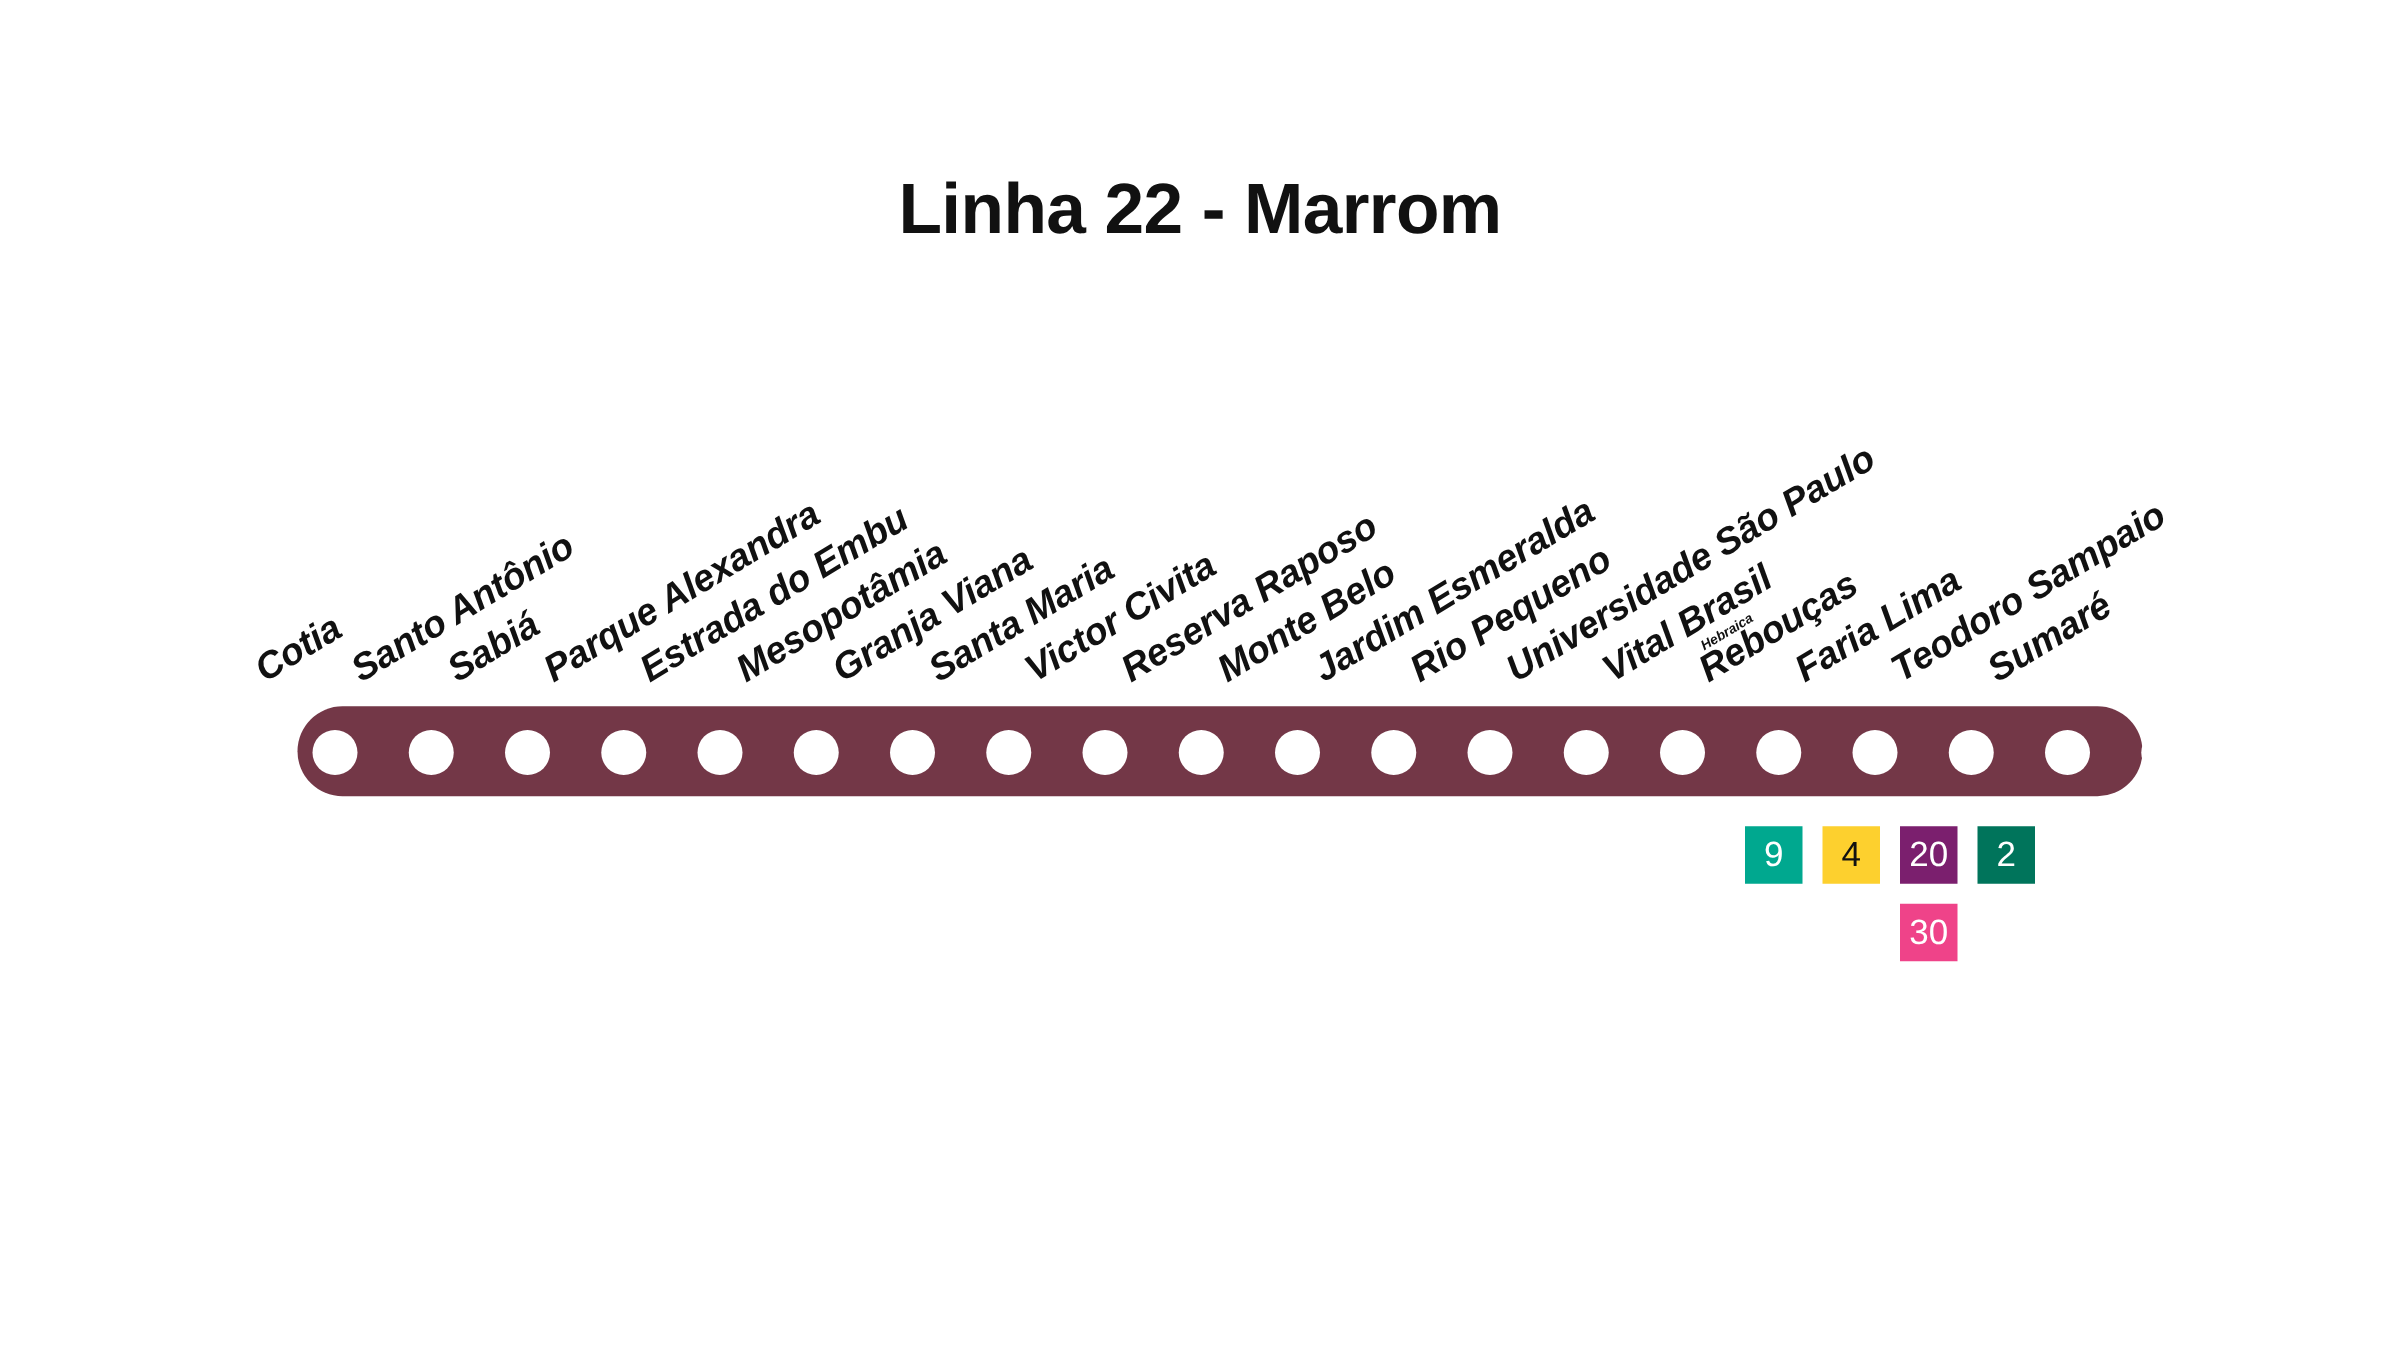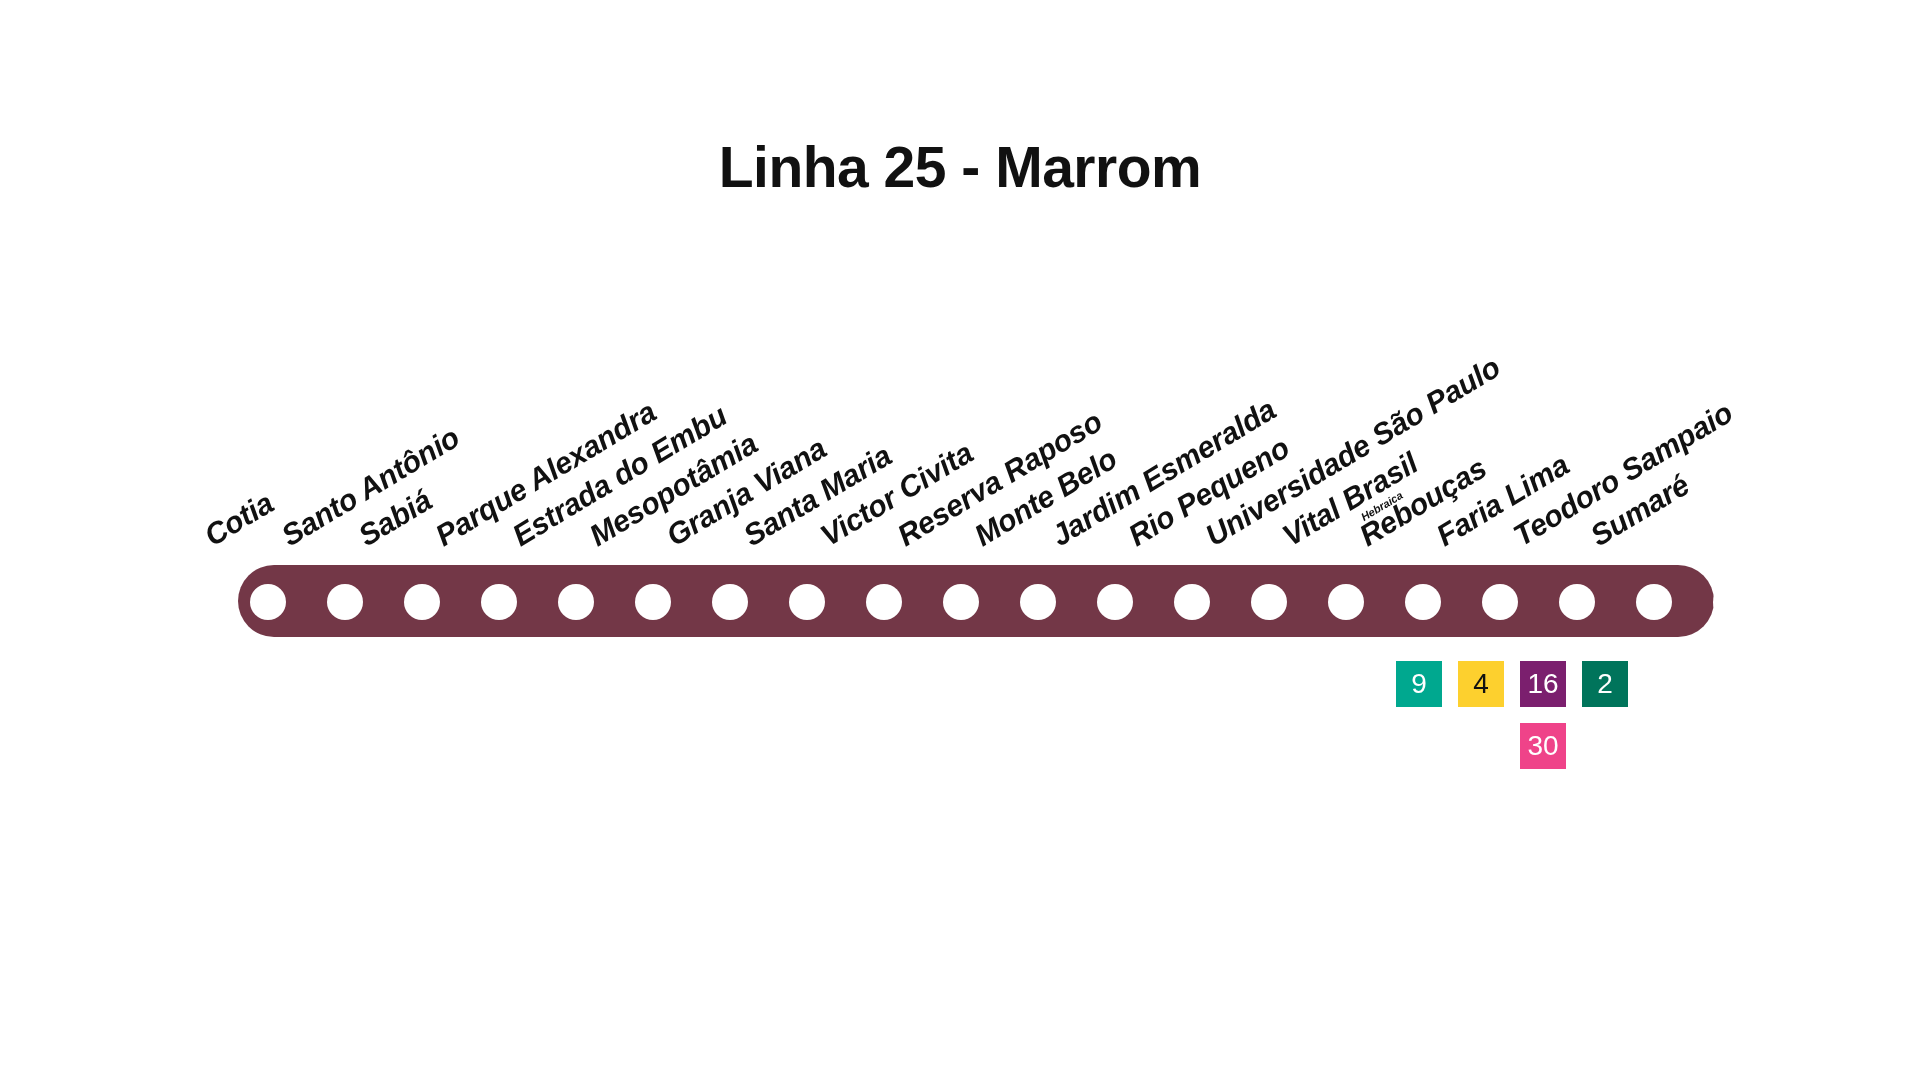--- a/index.html
+++ b/index.html
@@ -103,21 +103,21 @@
     justify-content: center;
     font-family: "Liberation Sans", sans-serif;
     font-size: 28px;
     font-weight: normal;
     line-height: 1;
   }
 </style>
 </head>
 <body>
 
-<div id="line-title">Linha 25 - Marrom</div>
+<div id="line-title">Linha 22 - Marrom</div>
 
 <div id="diagram">
   <div id="line-bar"></div>
   <div id="station-dots">
       <div class="station-dot" style="left: 250px; background: rgb(255, 255, 255);"></div>
       <div class="station-dot" style="left: 327px; background: rgb(255, 255, 255);"></div>
       <div class="station-dot" style="left: 404px; background: rgb(255, 255, 255);"></div>
       <div class="station-dot" style="left: 481px; background: rgb(255, 255, 255);"></div>
       <div class="station-dot" style="left: 558px; background: rgb(255, 255, 255);"></div>
       <div class="station-dot" style="left: 635px; background: rgb(255, 255, 255);"></div>
@@ -192,17 +192,17 @@
       <div class="label-anchor" style="left: 1525px; top: 553px;">
         <div class="station-label">Teodoro Sampaio</div>
       </div>
       <div class="label-anchor" style="left: 1602px; top: 553px;">
         <div class="station-label">Sumaré</div>
       </div>
     </div>
   <div id="connection-badges">
       <div class="badge" style="left: 1396px; top: 661px; background: rgb(0, 168, 143); color: rgb(255, 255, 255);">9</div>
       <div class="badge" style="left: 1458px; top: 661px; background: rgb(253, 208, 46); color: rgb(17, 17, 17);">4</div>
-      <div class="badge" style="left: 1520px; top: 661px; background: rgb(123, 31, 110); color: rgb(255, 255, 255);">16</div>
+      <div class="badge" style="left: 1520px; top: 661px; background: rgb(123, 31, 110); color: rgb(255, 255, 255);">20</div>
       <div class="badge" style="left: 1582px; top: 661px; background: rgb(0, 116, 91); color: rgb(255, 255, 255);">2</div>
       <div class="badge" style="left: 1520px; top: 723px; background: rgb(239, 67, 137); color: rgb(255, 255, 255);">30</div>
     </div>
 </div>
 
 </body></html>

